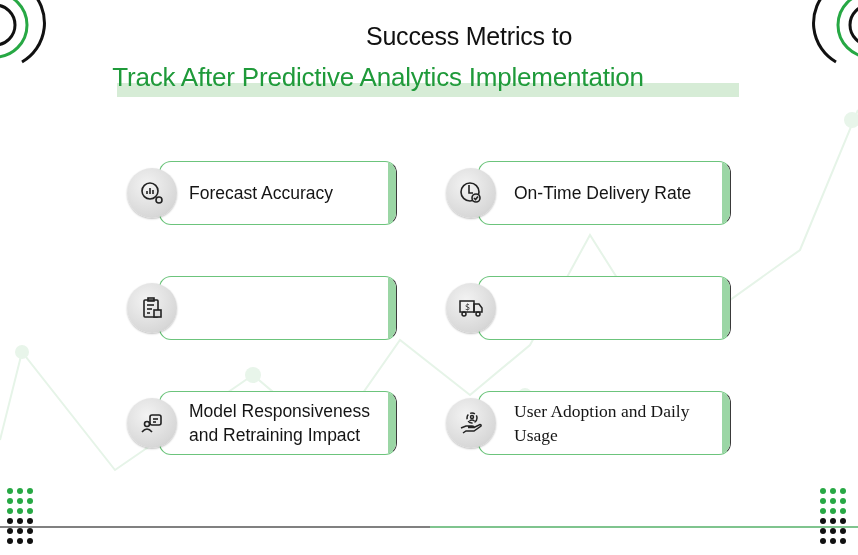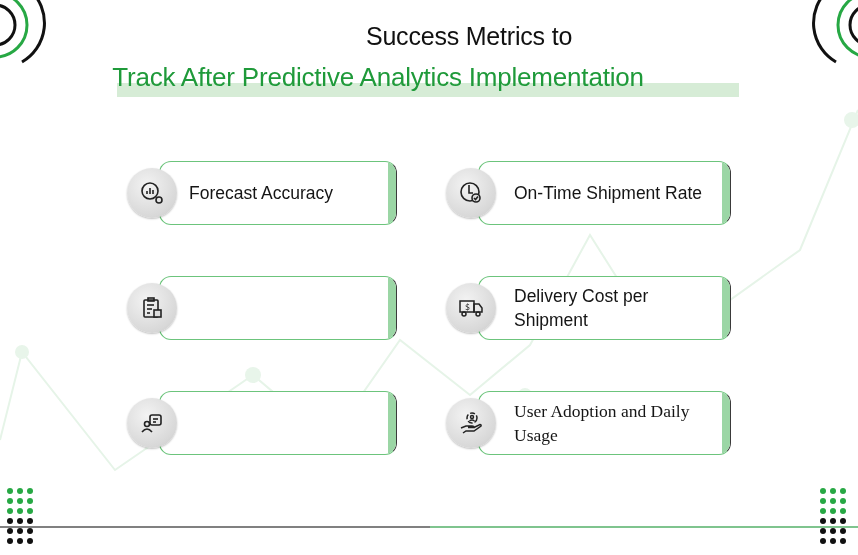--- a/index.html
+++ b/index.html
@@ -114,21 +114,21 @@
 <div class="card" style="left:446px;top:161px;width:285px;">
   <div class="box"></div>
   <div class="circle">
     <svg width="26" height="26" viewBox="0 0 26 26" fill="none" stroke="#222" stroke-width="1.6">
       <circle cx="12" cy="12" r="9"></circle>
       <polyline points="11,5 11,13 15,13"></polyline>
       <circle cx="18" cy="18" r="4" fill="#ddd"></circle>
       <polyline points="16,18 17.5,19.5 20,16.5"></polyline>
     </svg>
   </div>
-  <div class="label" style="left:68px;">On-Time Shipment Rate</div>
+  <div class="label" style="left:68px;">On-Time Delivery Rate</div>
 </div>
 
 <div class="card" style="left:127px;top:276px;width:270px;">
   <div class="box"></div>
   <div class="circle">
     <svg width="26" height="26" viewBox="0 0 26 26" fill="none" stroke="#222" stroke-width="1.6">
       <rect x="5" y="5" width="14" height="17" rx="1"></rect>
       <rect x="9" y="3" width="6" height="3"></rect>
       <line x1="8" y1="10" x2="15" y2="10"></line>
         <line x1="8" y1="14" x2="13" y2="14"></line>
@@ -142,34 +142,34 @@
   <div class="box"></div>
   <div class="circle">
     <svg width="28" height="24" viewBox="0 0 28 24" fill="none" stroke="#222" stroke-width="1.5">
       <rect x="3" y="5" width="14" height="11"></rect>
       <path d="M17 8 h5 l3 4 v4 h-8z"></path>
       <circle cx="7" cy="18" r="2"></circle>
         <circle cx="21" cy="18" r="2"></circle>
       <text x="8" y="14" font-size="8" fill="#222" stroke="none" font-family="DejaVu Sans, sans-serif">$</text>
     </svg>
   </div>
-  <div class="label" style="left:68px;">Delivery Cost per Shipment</div>
 </div>
 
 <div class="card" style="left:127px;top:391px;width:270px;">
   <div class="box"></div>
   <div class="circle">
     <svg width="26" height="26" viewBox="0 0 26 26" fill="none" stroke="#222" stroke-width="1.6">
       <rect x="11" y="5" width="11" height="10" rx="2"></rect>
       <line x1="14" y1="9" x2="19" y2="9"></line>
         <line x1="14" y1="12" x2="17" y2="12"></line>
       <circle cx="8" cy="14" r="2.5"></circle>
       <path d="M3 22 q5 -6 10 0"></path>
     </svg>
   </div>
+  <div class="label">Model Responsiveness and Retraining Impact</div>
 </div>
 
 <div class="card" style="left:446px;top:391px;width:285px;font-family:Liberation Serif, serif;">
   <div class="box"></div>
   <div class="circle">
     <svg width="26" height="26" viewBox="0 0 26 26" fill="none" stroke="#222" stroke-width="1.5">
       <circle cx="14" cy="8" r="5" stroke-dasharray="5 2"></circle>
       <circle cx="14" cy="7" r="1.5"></circle>
       <path d="M11.5 11 q2.5 -2 5 0"></path>
       <path d="M3 18 l5 -2 h6 q2 0 2 1.5 h-5 M10 17.5 h6 l6 -3 q1.5 0 1 1.5 l-7 5 h-8 l-3 2"></path>

